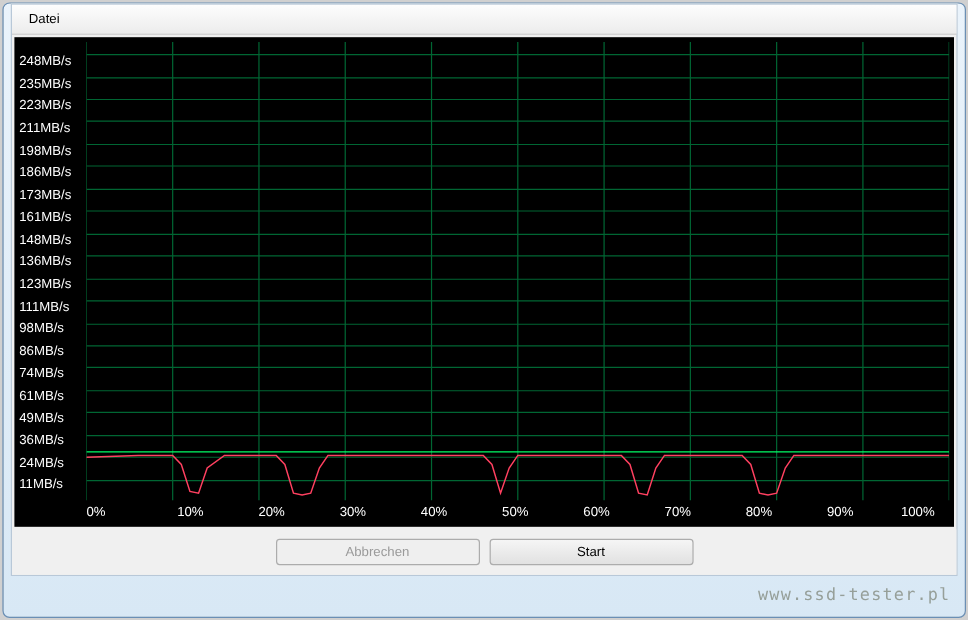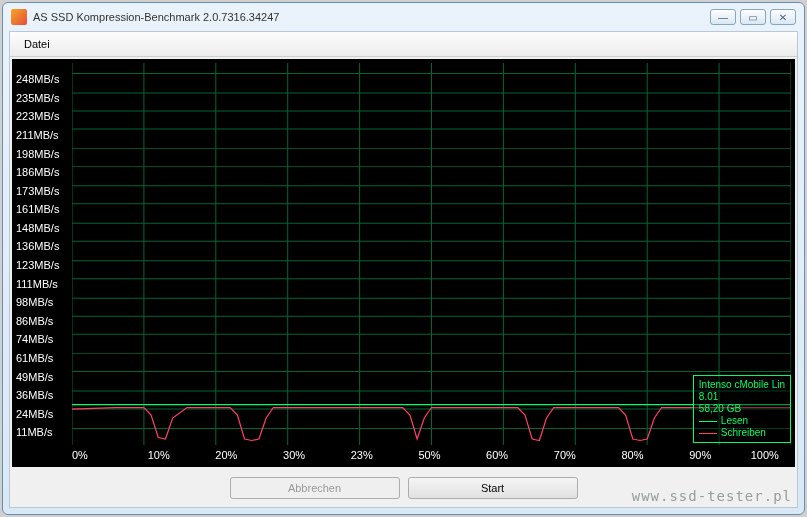--- a/index.html
+++ b/index.html
@@ -29,29 +29,20 @@
 .btn{width:170px;height:22px;border:1px solid #acacac;background:linear-gradient(to bottom,#f5f5f5,#e1e1e1);border-radius:3px;cursor:pointer}
 .btn.dis{color:#9a9a9a;background:#efefef;cursor:default}
 .watermark{position:absolute;right:12px;bottom:10px;color:#969f99;font-family:monospace;font-size:14px;letter-spacing:1px;pointer-events:none}
 svg{width:100%;height:100%}
 .grid line{stroke:#063}
 </style>
 </head>
 <body>
 
 <div class="window">
-  <div class="titlebar">
-    <div class="appicon"></div>
-    <div class="title">AS SSD Kompression-Benchmark 2.0.7316.34247</div>
-    <div class="winbtns">
-      <div class="winbtn">—</div>
-      <div class="winbtn">▭</div>
-      <div class="winbtn">✕</div>
-    </div>
-  </div>
   <div class="client">
     <div class="menubar">
       <span class="menuitem">Datei</span>
     </div>
     <div class="chartarea">
       <div class="ylabels" id="ylabels">
           <div class="ylabel">248MB/s</div>
           <div class="ylabel">235MB/s</div>
           <div class="ylabel">223MB/s</div>
           <div class="ylabel">211MB/s</div>
@@ -109,41 +100,28 @@
             </g>
             <path d="M0 353.1764705882353 L35.5 353.1764705882353 L71 353.1764705882353 L106.5 353.1764705882353 L142 353.1764705882353 L177.5 353.1764705882353 L213 353.1764705882353 L248.49999999999997 353.1764705882353 L284 353.1764705882353 L319.5 353.1764705882353 L355 353.1764705882353 L390.50000000000006 353.1764705882353 L426 353.1764705882353 L461.5 353.1764705882353 L496.99999999999994 353.1764705882353 L532.5 353.1764705882353 L568 353.1764705882353 L603.5 353.1764705882353 L639 353.1764705882353 L674.5 353.1764705882353 L710 353.1764705882353 " stroke="#00ff66" fill="none" stroke-width="1.2"></path>
             <path d="M0 357.8235294117647 L42.6 356.27450980392155 L56.800000000000004 356.27450980392155 L71 356.27450980392155 L78.1 364.01960784313724 L85.2 387.2549019607843 L92.3 388.80392156862746 L99.4 367.11764705882354 L113.60000000000001 356.27450980392155 L156.2 356.27450980392155 L163.3 364.01960784313724 L170.4 388.80392156862746 L177.5 390.3529411764706 L184.6 388.80392156862746 L191.70000000000002 367.11764705882354 L198.8 356.27450980392155 L213 356.27450980392155 L284 356.27450980392155 L326.6 356.27450980392155 L333.7 364.01960784313724 L340.8 388.80392156862746 L347.9 367.11764705882354 L355 356.27450980392155 L397.6 356.27450980392155 L426 356.27450980392155 L440.2 356.27450980392155 L447.3 364.01960784313724 L454.40000000000003 388.80392156862746 L461.5 390.3529411764706 L468.6 367.11764705882354 L475.70000000000005 356.27450980392155 L496.99999999999994 356.27450980392155 L539.6 356.27450980392155 L546.7 364.01960784313724 L553.8000000000001 388.80392156862746 L560.9 390.3529411764706 L568 388.80392156862746 L575.1 367.11764705882354 L582.1999999999999 356.27450980392155 L596.4 356.27450980392155 L639 356.27450980392155 L674.5 356.27450980392155 L710 356.27450980392155 " stroke="#ff4060" fill="none" stroke-width="1.2"></path>
           </svg>
       </div>
       <div class="xlabels" id="xlabels">
           <div class="xlabel">0%</div>
           <div class="xlabel">10%</div>
           <div class="xlabel">20%</div>
           <div class="xlabel">30%</div>
-          <div class="xlabel">23%</div>
+          <div class="xlabel">40%</div>
           <div class="xlabel">50%</div>
           <div class="xlabel">60%</div>
           <div class="xlabel">70%</div>
           <div class="xlabel">80%</div>
           <div class="xlabel">90%</div>
           <div class="xlabel">100%</div>
         </div>
-      <div class="legend">
-        <div class="leg-line">Intenso cMobile Lin</div>
-        <div class="leg-line">8.01</div>
-        <div class="leg-line">58,20 GB</div>
-        <div class="leg-item">
-            <span class="leg-sw" style="background:#00ff66"></span>
-            <span class="leg-line">Lesen</span>
-          </div>
-        <div class="leg-item">
-            <span class="leg-sw" style="background:#ff4060"></span>
-            <span class="leg-line">Schreiben</span>
-          </div>
-      </div>
     </div>
     <div class="btnrow">
       <button class="btn dis">Abbrechen</button>
       <button class="btn">Start</button>
     </div>
   </div>
   <div class="watermark">www.ssd-tester.pl</div>
 </div>
 
 </body></html>

